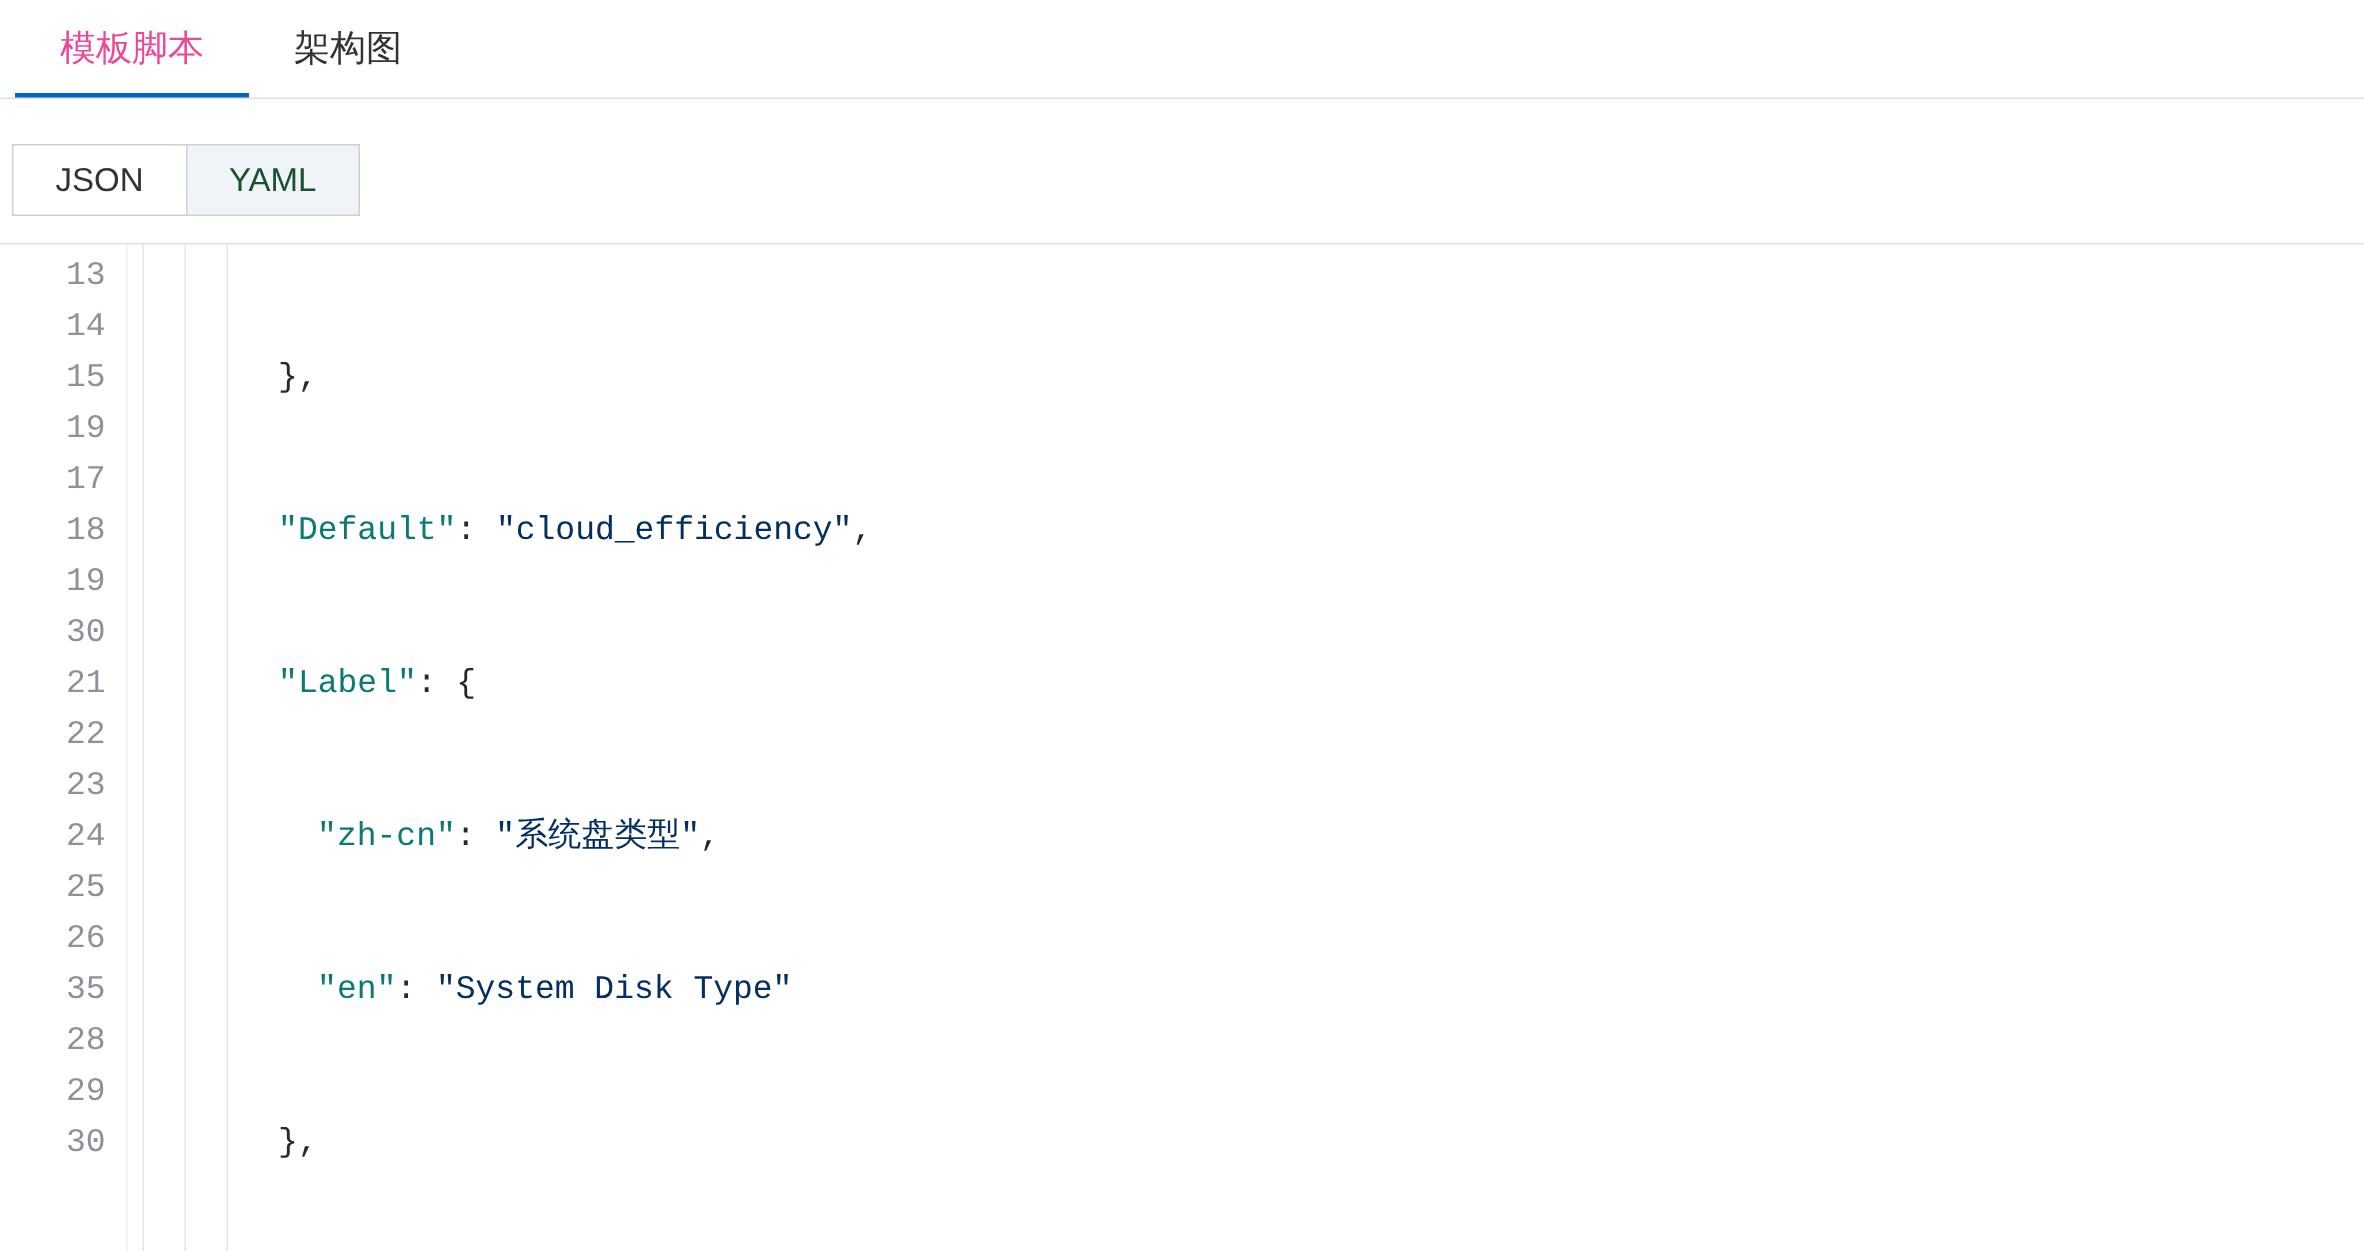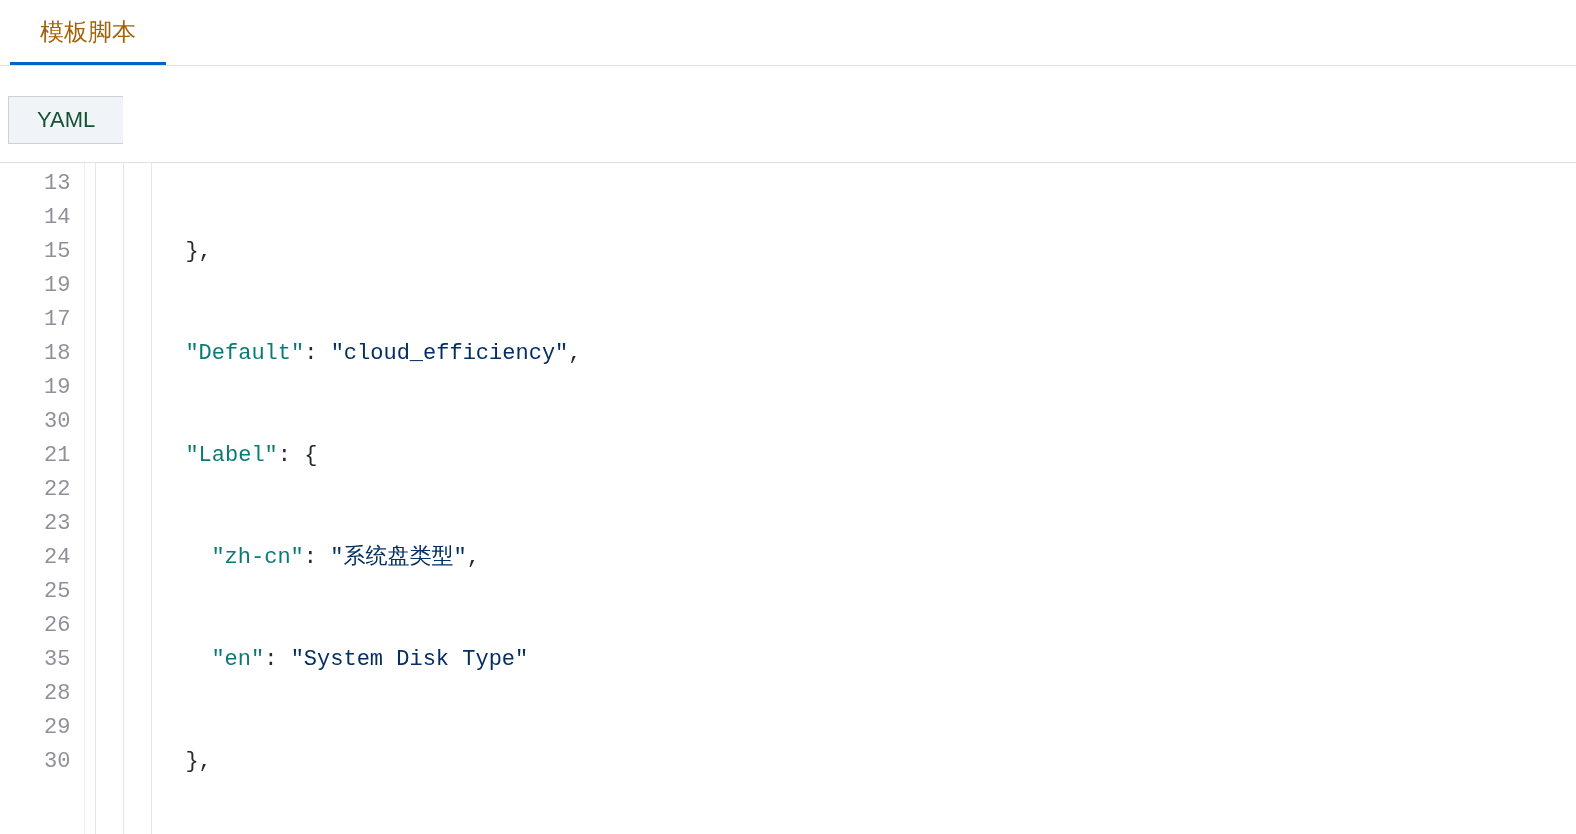--- a/index.html
+++ b/index.html
@@ -11,21 +11,21 @@
     padding: 0 10px;
   }
   .tab-main {
     padding: 16px 30px 14px 30px;
     font-size: 24px;
     color: #333;
     cursor: pointer;
     border-bottom: 3px solid transparent;
   }
   .tab-main.active {
-    color: #a16207;
+    color: #ec4899;
     font-weight: 500;
     border-bottom: 3px solid #0064c8;
   }
   .format-tabs {
     display: flex;
     margin: 30px 0 0 8px;
   }
   .format-tab {
     padding: 10px 28px;
     font-size: 22px;
@@ -91,23 +91,25 @@
   .punct { color: #24292e; }
   .brace { color: #24292e; }
   .indent1 { padding-left: 0px; }
   .indent2 { padding-left: 26px; }
 </style>
 </head>
 <body>
 
 <div class="tabs-main">
   <div class="tab-main active">模板脚本</div>
+  <div class="tab-main">架构图</div>
 </div>
 
 <div class="format-tabs">
+  <div class="format-tab">JSON</div>
   <div class="format-tab active">YAML</div>
 </div>
 
 <div class="editor-wrap">
   <div class="editor">
     <div class="gutter">
       <div>13</div>
       <div>14</div>
       <div>15</div>
       <div>19</div>

